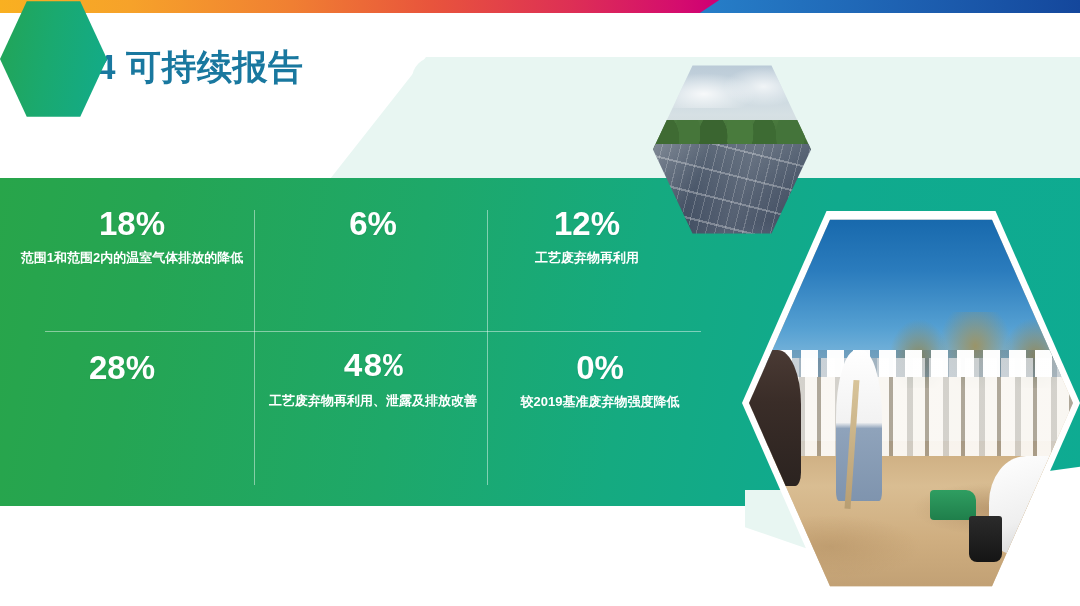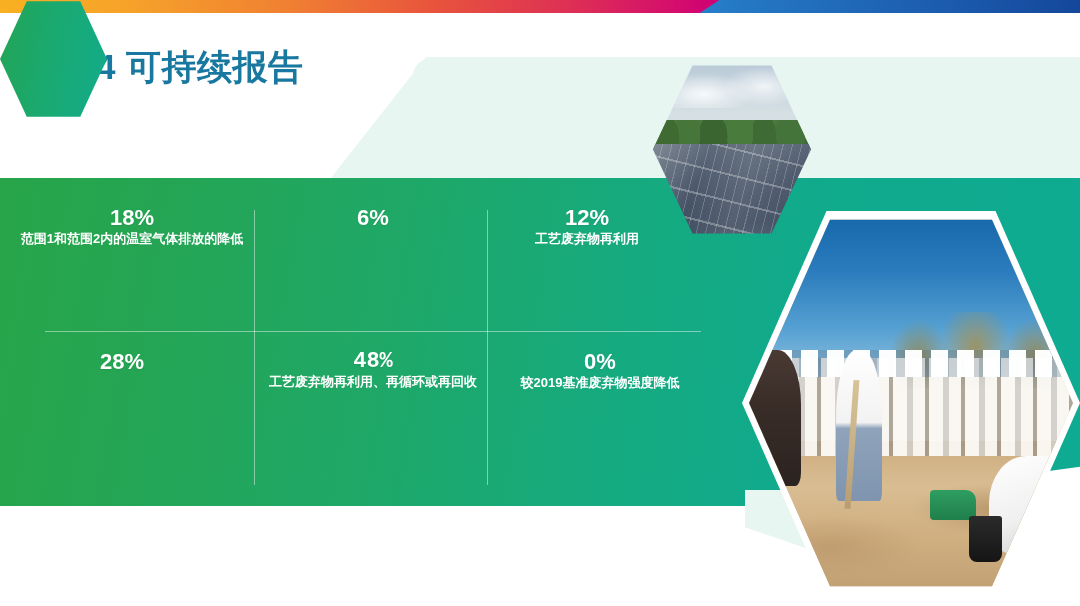--- a/index.html
+++ b/index.html
@@ -71,26 +71,26 @@
     background:rgba(255,255,255,0.45);
   }
   .divider-v2 {
     position:absolute; left:487px; top:20px; width:1px; height:275px;
     background:rgba(255,255,255,0.45);
   }
   .stat {
     position:absolute; text-align:center; color:#ffffff;
   }
   .stat .num {
-    font-size:22px; font-weight:bold; letter-spacing:0px;
+    font-size:33px; font-weight:bold; letter-spacing:0px;
     line-height:1.1; color:#ffffff;
     text-shadow:0 1px 2px rgba(0,0,0,0.07);
   }
   .stat .desc {
-    margin-top:0;
+    margin-top:7px;
     font-size:13px; font-weight:bold; line-height:1.45;
     color:#ffffff;
   }
 
   
   .s0 { left:18px;  top:16px;  width:228px; }
   .s1 { left:262px; top:16px;  width:222px; }
   .s2 { left:482px; top:16px;  width:210px; }
   
   .s3 { left:8px;  top:160px; width:228px; }
@@ -273,21 +273,21 @@
       <div class="num">12%</div>
       <div class="desc">工艺废弃物再利用</div>
     </div>
 
     <div class="stat s3">
       <div class="num">28%</div>
     </div>
 
     <div class="stat s4">
       <div class="num">48%</div>
-      <div class="desc">工艺废弃物再利用、再循环或再回收</div>
+      <div class="desc">工艺废弃物再利用、泄露及排放改善</div>
     </div>
 
     <div class="stat s5">
       <div class="num">0%</div>
       <div class="desc">较2019基准废弃物强度降低</div>
     </div>
 
   </div>
 
   <div class="hex hex-solar">

